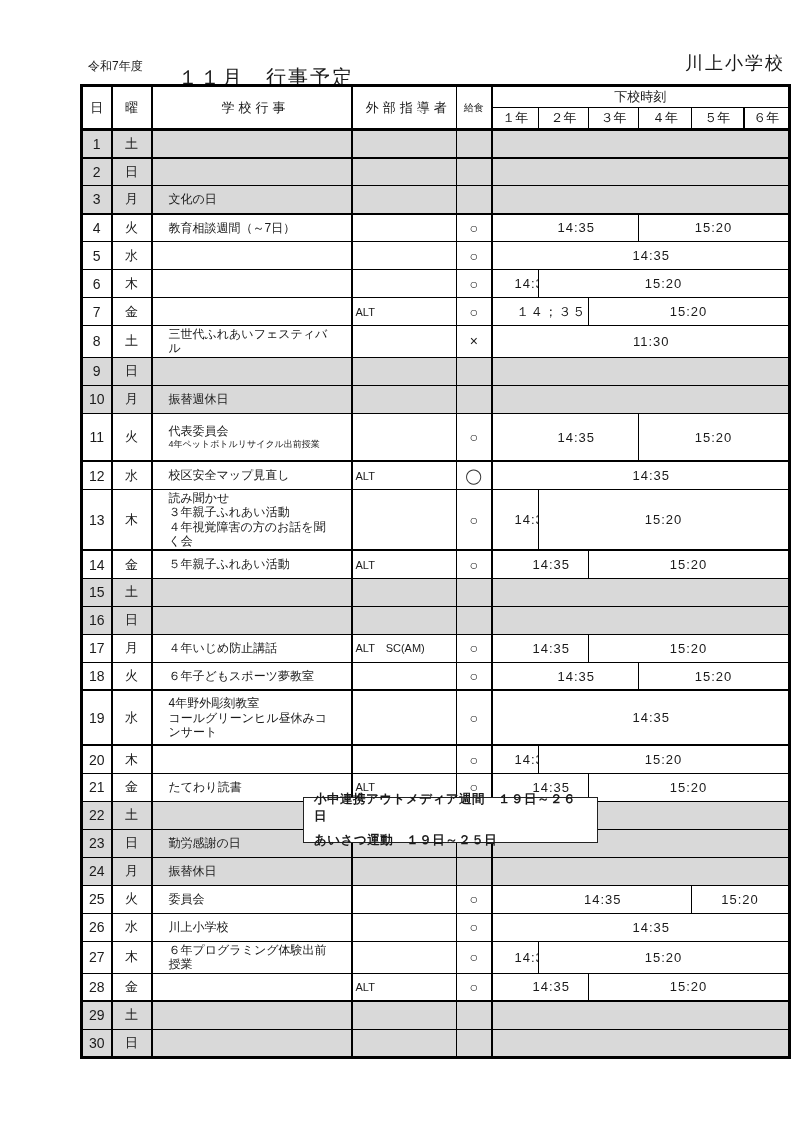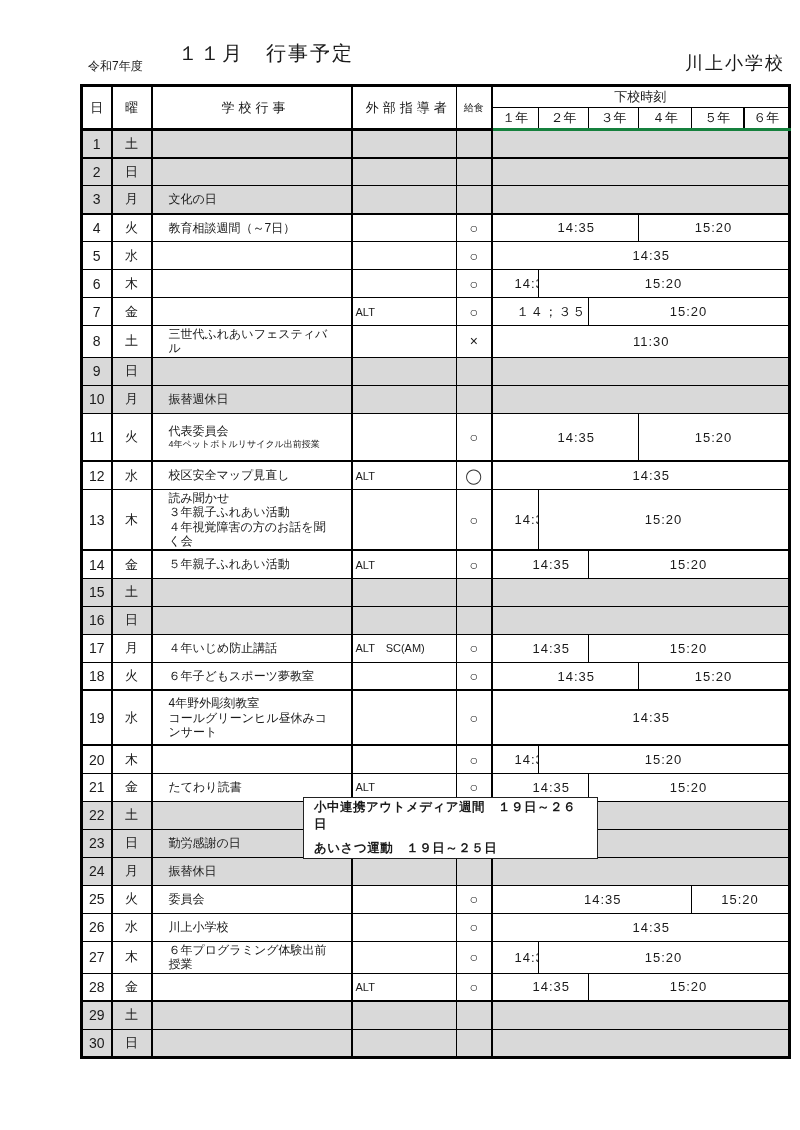--- a/index.html
+++ b/index.html
@@ -1,31 +1,31 @@
 <!DOCTYPE html>
 <html><head>
 <meta charset="utf-8">
 <style>
   * { margin:0; padding:0; box-sizing:border-box; }
   html,body { width:800px; height:1130px; background:#ffffff;
     font-family:"Liberation Sans","DejaVu Sans",sans-serif; color:#1a1a1a; }
   #page { position:relative; width:800px; height:1130px; background:#fff; overflow:hidden;margin-left:40px; }
 
   .fiscal-year { position:absolute; left:48px; top:58px; font-size:12px; }
-  .month-title { position:absolute; left:138px; top:40px; font-size:20px; letter-spacing:2px; }
+  .month-title { position:absolute; left:138px; top:64px; font-size:20px; letter-spacing:2px; }
   .school-name { position:absolute; right:55px; top:51px; font-size:18px; letter-spacing:2px; }
 
   table.schedule { position:absolute; left:40px; top:84px; width:708px;
     border-collapse:collapse; table-layout:fixed; border:3px solid #000; }
   th, td { border:1px solid #000; font-weight:normal; overflow:hidden; }
   thead th { font-size:13px; text-align:center; vertical-align:middle; }
   thead tr.top-head { height:22px; }
   thead tr.grade-head { height:22px; }
   thead { border-bottom:3px solid #000; }
-  thead tr.grade-head th { border-bottom:3px solid #15803d; }
+  thead tr.grade-head th { border-bottom:1px solid #15803d; }
   th.h-rowspan { border-bottom:3px solid #000; }
   th.h-event, th.h-instr { letter-spacing:4px;padding-left:8px; }
   th.h-lunch { font-size:10px; letter-spacing:0; }
   th.h-weekday, th.h-event, th.h-instr, th.h-dismissal { border-left-width:2px; }
   th.h-grade6 { border-left-width:2px; }
 
   tbody tr { height:28px; }
   tbody td { vertical-align:middle; }
   td.c-day { text-align:center; font-size:14px; }
   td.c-weekday { text-align:center; font-size:13px; border-left-width:2px; }
@@ -33,21 +33,21 @@
   td.c-event .ev { white-space:normal; }
   td.c-event .ev.small { font-size:9px; line-height:1.25; }
   td.c-instr { font-size:11px; padding:0 3px; border-left-width:2px; }
   td.c-lunch { text-align:center; font-size:14px; }
   td.c-lunch.thin-circle { font-size:15px; font-weight:100; color:#333; }
   td.c-time { text-align:center; font-size:13px; letter-spacing:1px; }
   td.c-time.grades-start { border-left-width:2px;padding-left:22px; }
   tr.holiday td { background:#d9d9d9; }
   tr.thick-bottom td { border-bottom-width:2px; }
 
-  .note-box { position:absolute; left:263px; top:797px; width:295px; height:62px;
+  .note-box { position:absolute; left:263px; top:797px; width:295px; height:46px;
     background:#ffffff; border:1px solid #222; z-index:5;
     display:flex; flex-direction:column; justify-content:center; gap:7px;
     padding:4px 10px; }
   .note-box .note-line { font-size:12.5px; font-weight:bold; letter-spacing:0.5px; }
 </style>
 </head>
 <body>
 
 <div id="page">
 

